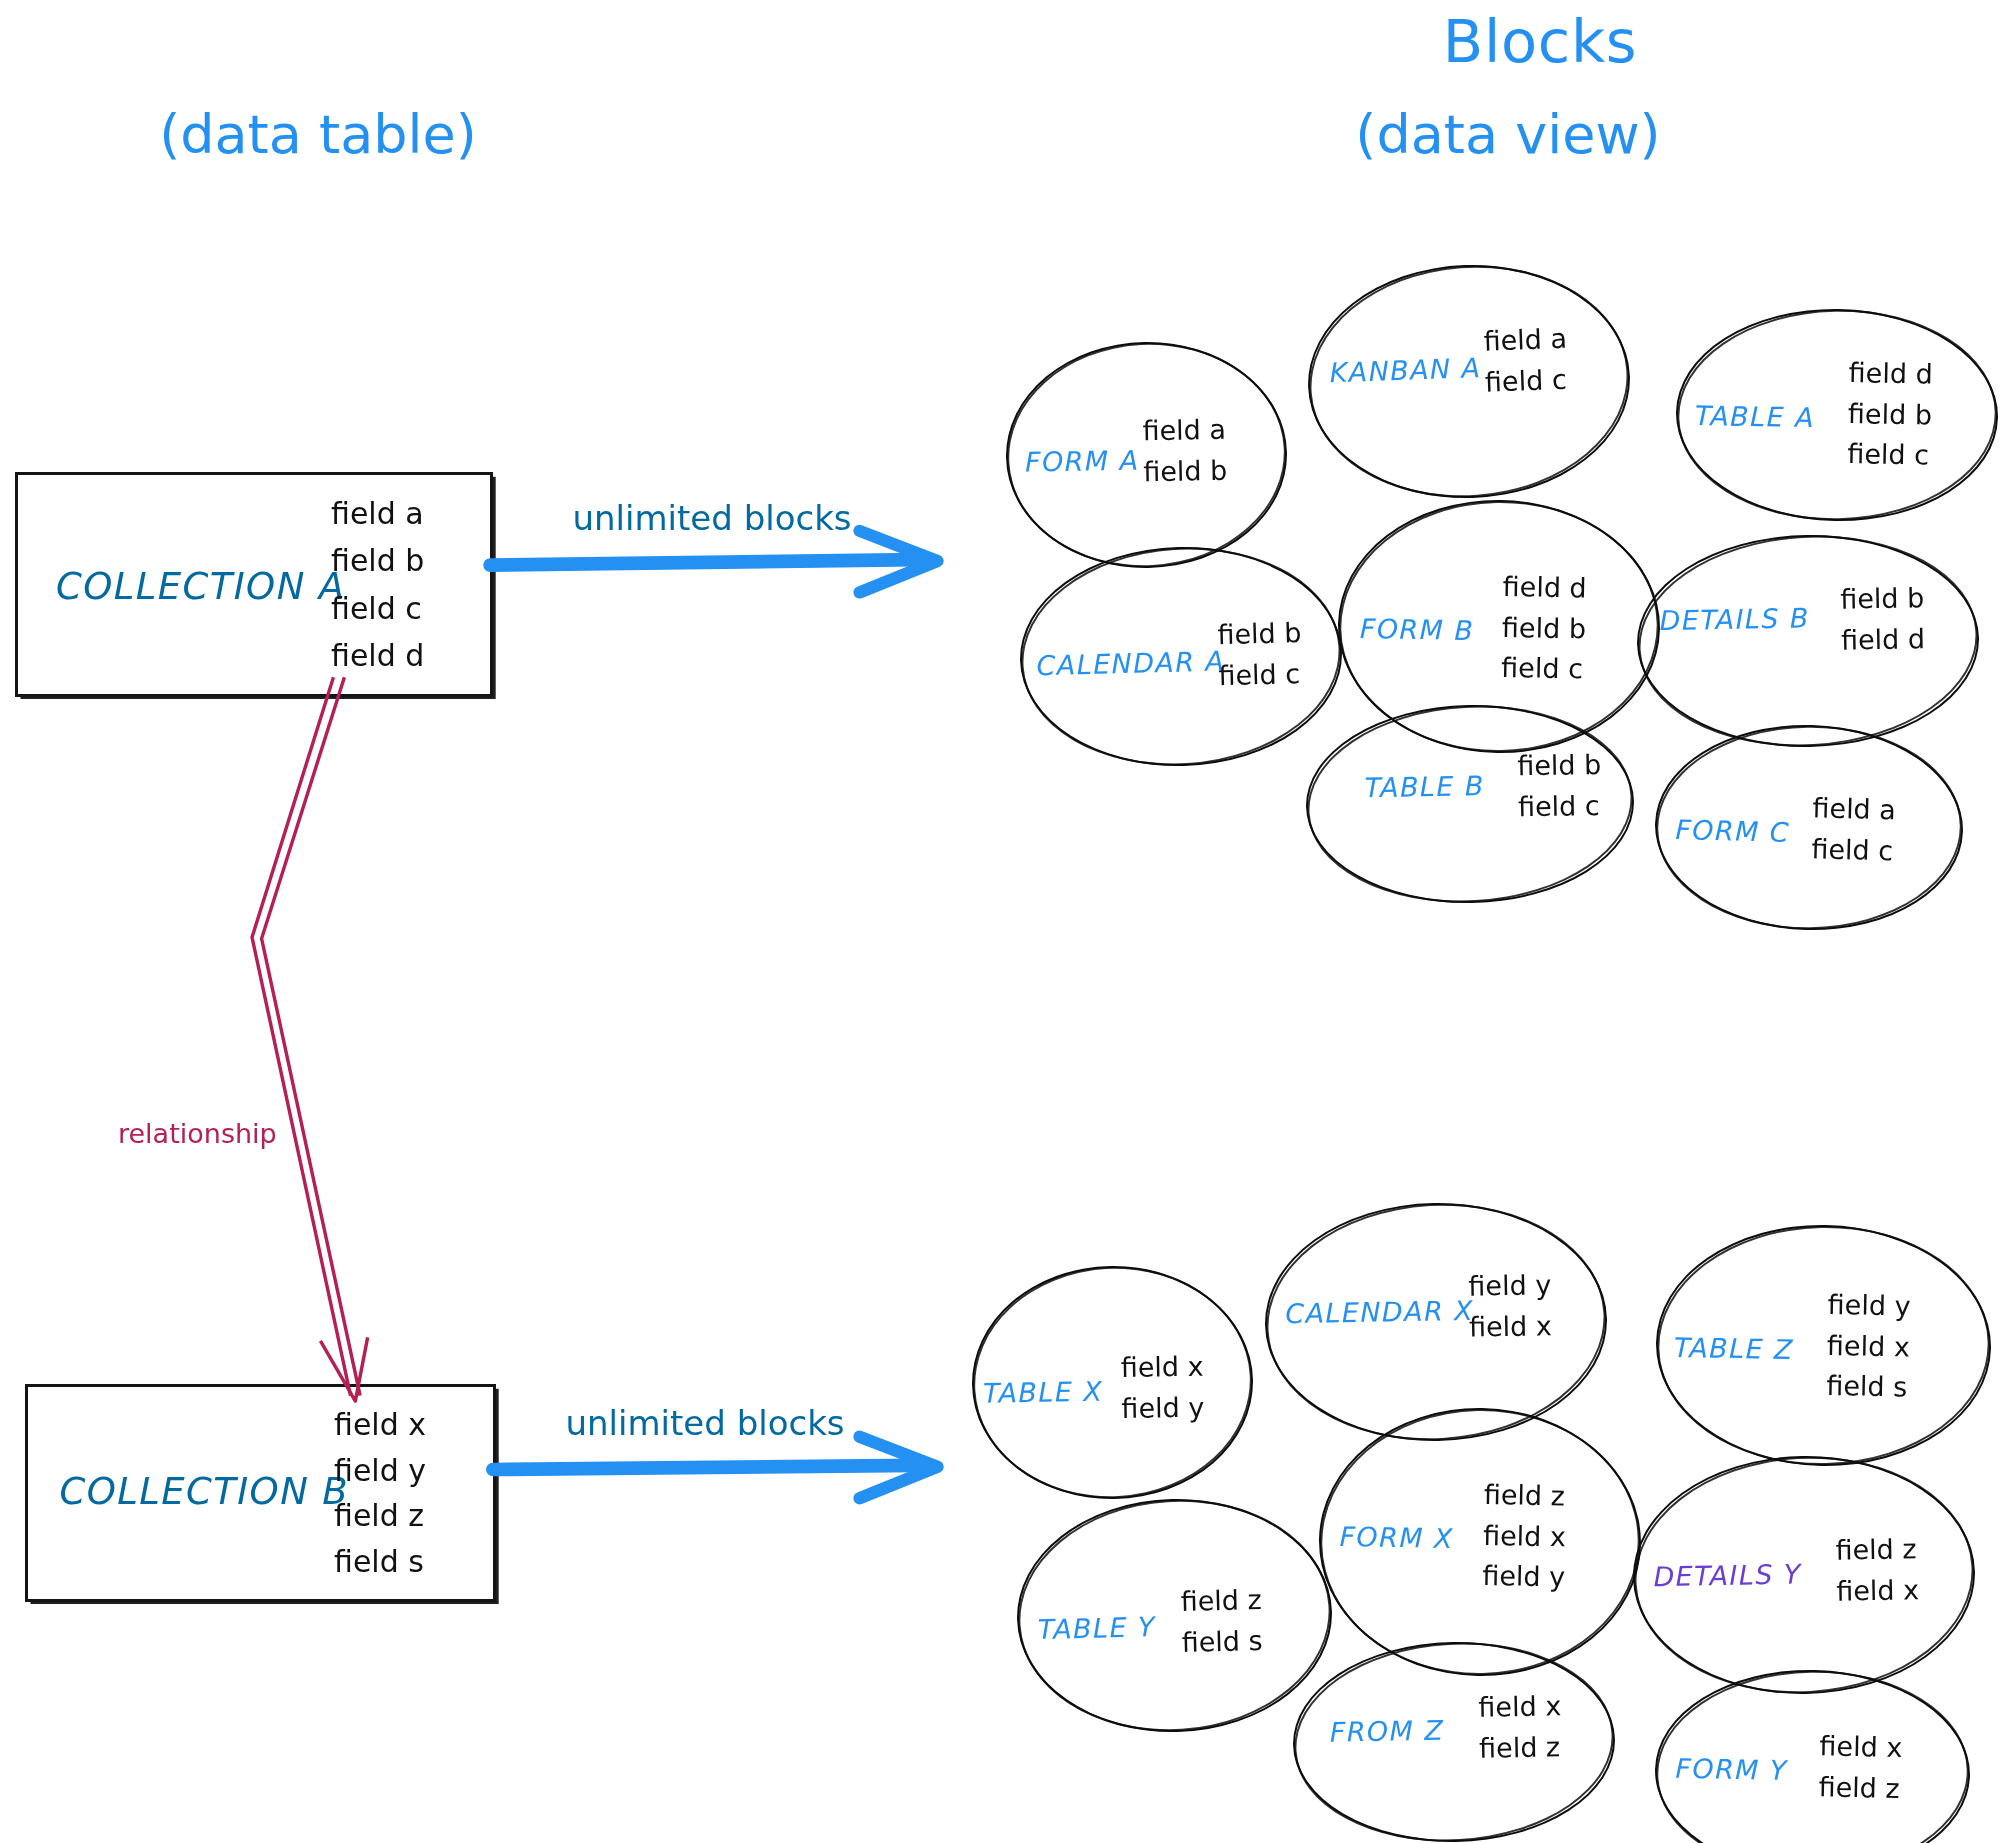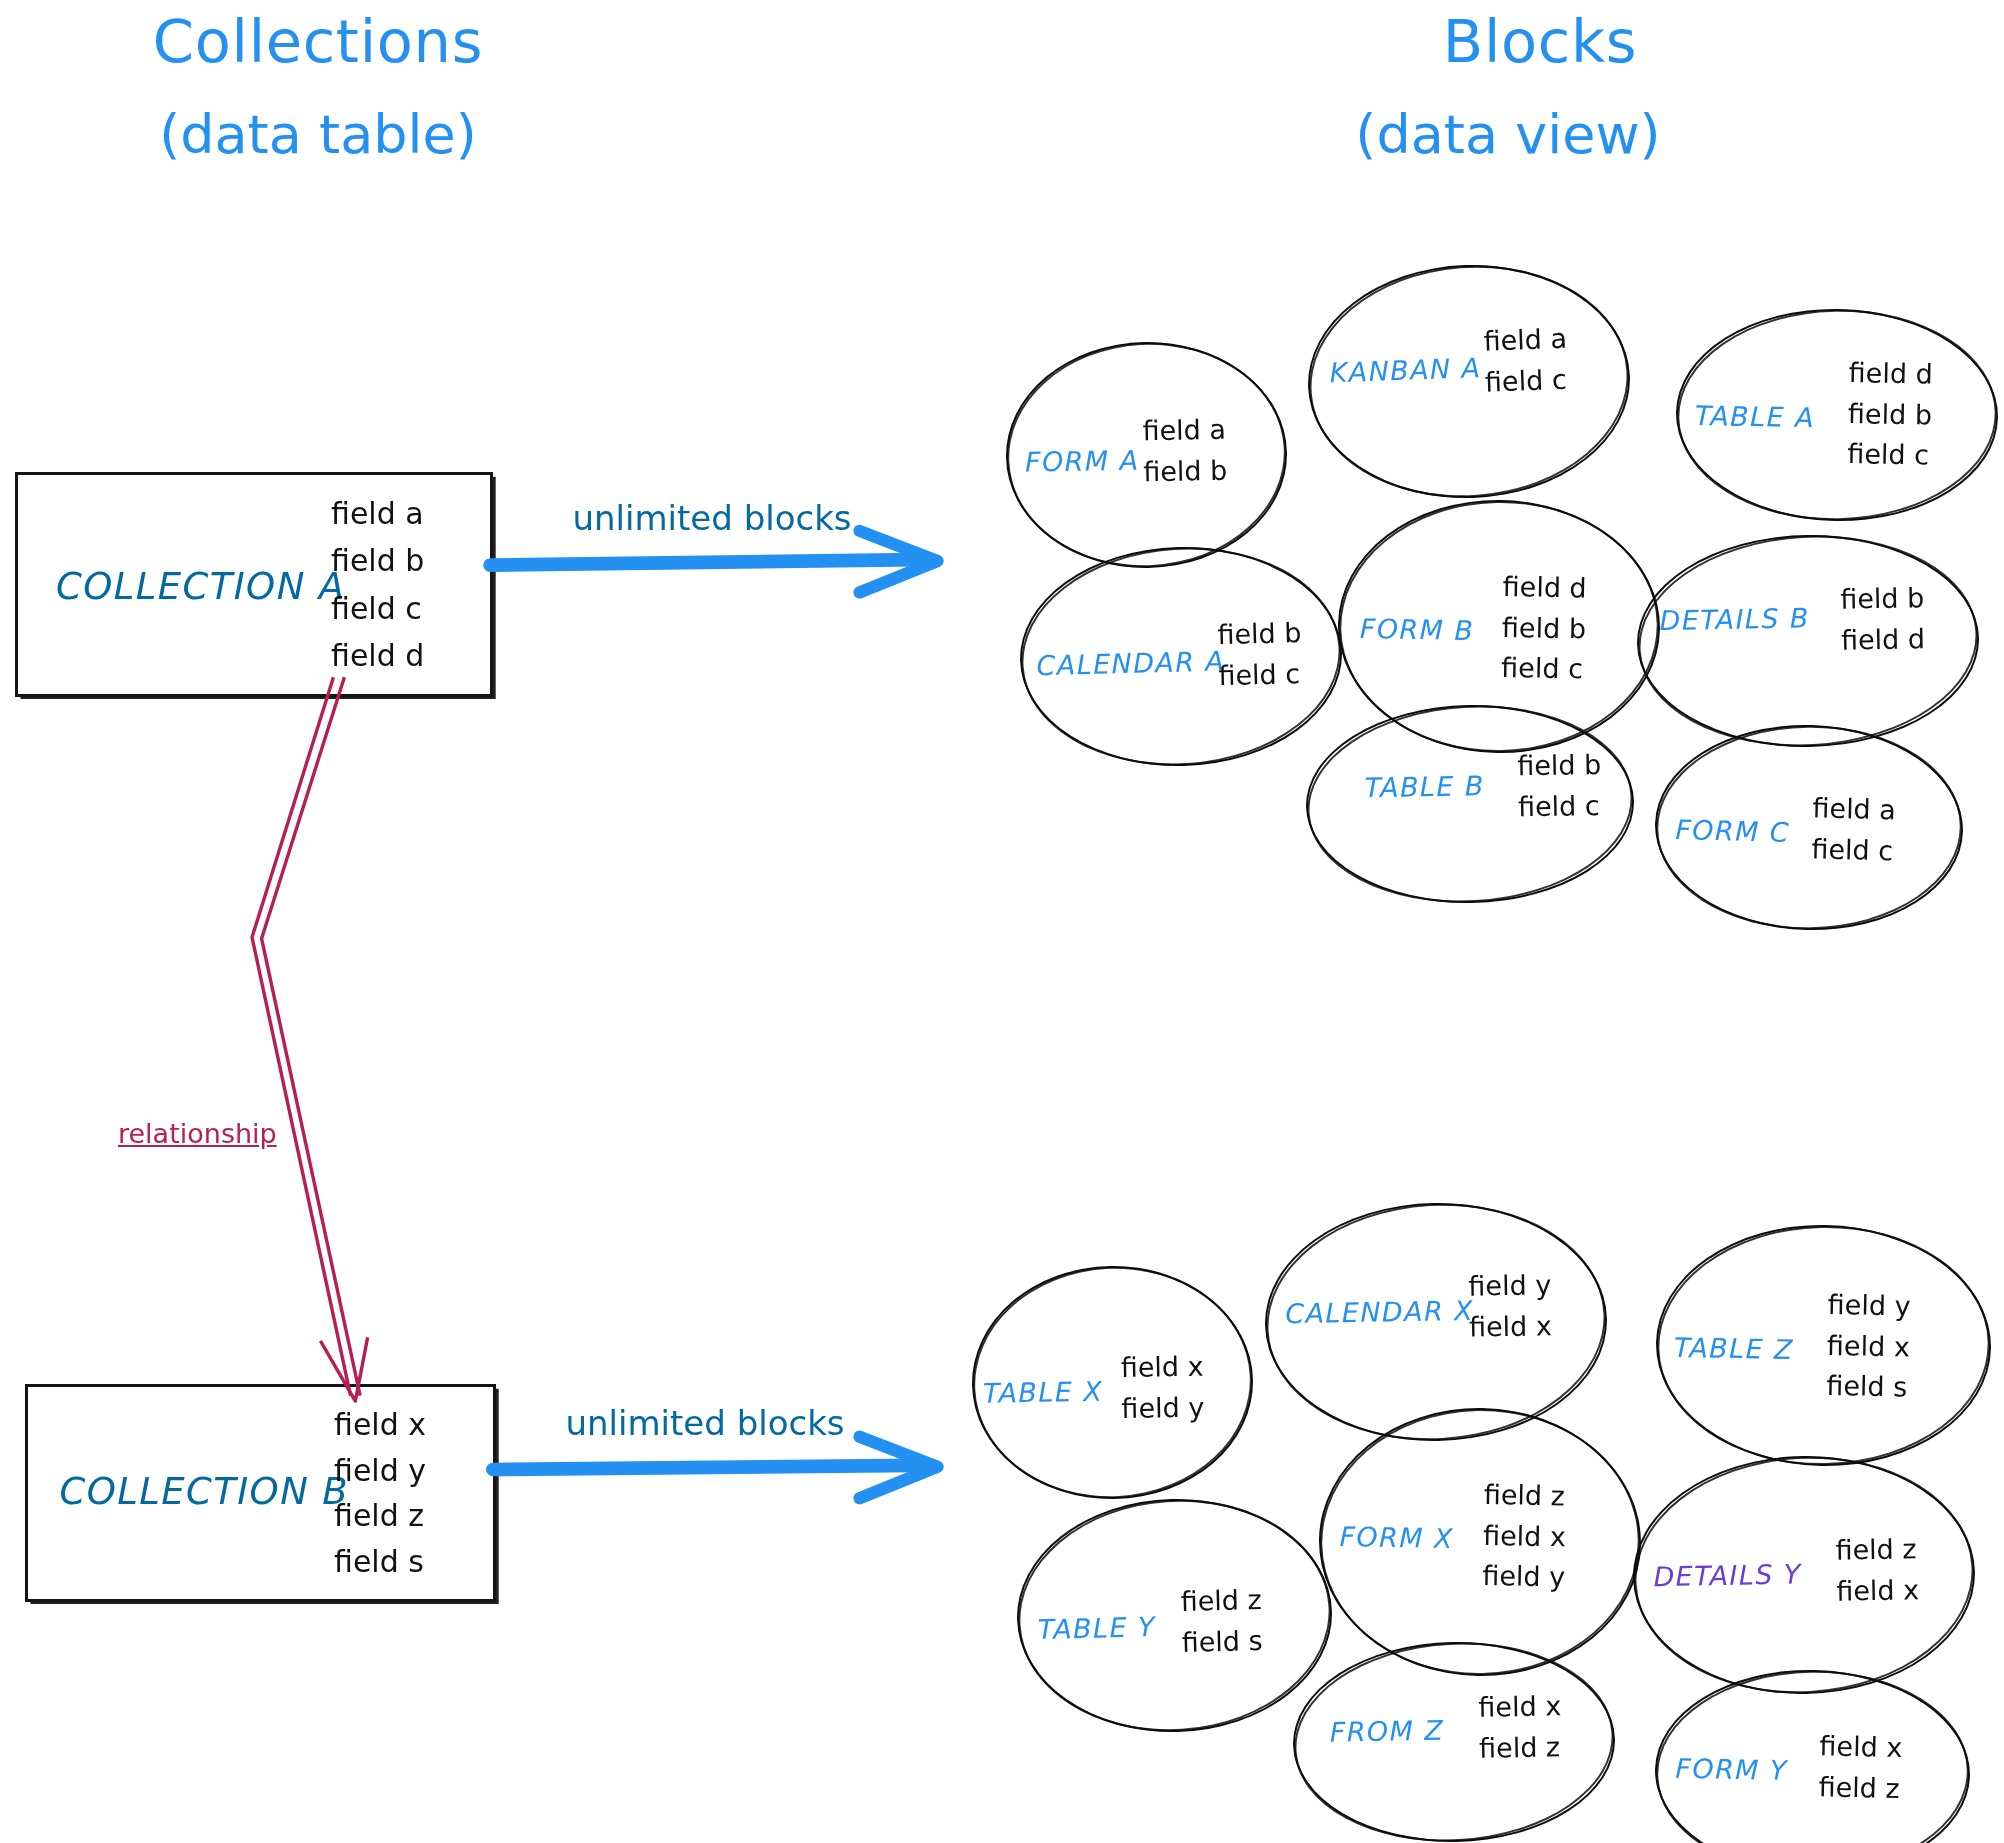--- a/index.html
+++ b/index.html
@@ -116,35 +116,33 @@
     white-space:nowrap;
     transform:translateX(-50%);
   }
 
   
   .relation-label{
     position:absolute;
     color:#b61f55;
     font-size:27px;
     white-space:nowrap;
-    text-decoration:underline;
   }
   svg.overlay{
     position:absolute;
     left:0; top:0;
     width:2005px; height:1843px;
     pointer-events:none;
   }
 </style>
 </head>
 <body>
 
 <div id="canvas">
 
-  <div class="col-title hand" style="left:318px;top:6.8px;">Collections</div>
   <div class="col-sub hand" style="left:318px;top:103px;">(data table)</div>
 
   <div class="col-title hand" style="left:1540px;top:6.8px;">Blocks</div>
   <div class="col-sub hand" style="left:1508px;top:103px;">(data view)</div>
 
   <div class="collection" style="left:15px;top:472px;width:472px;height:219px;">
     <div class="cname hand" style="left:38px;top:90px;">COLLECTION A</div>
     <div class="fields">
       <span class="hand">field a</span>
       <span class="hand">field b</span>

